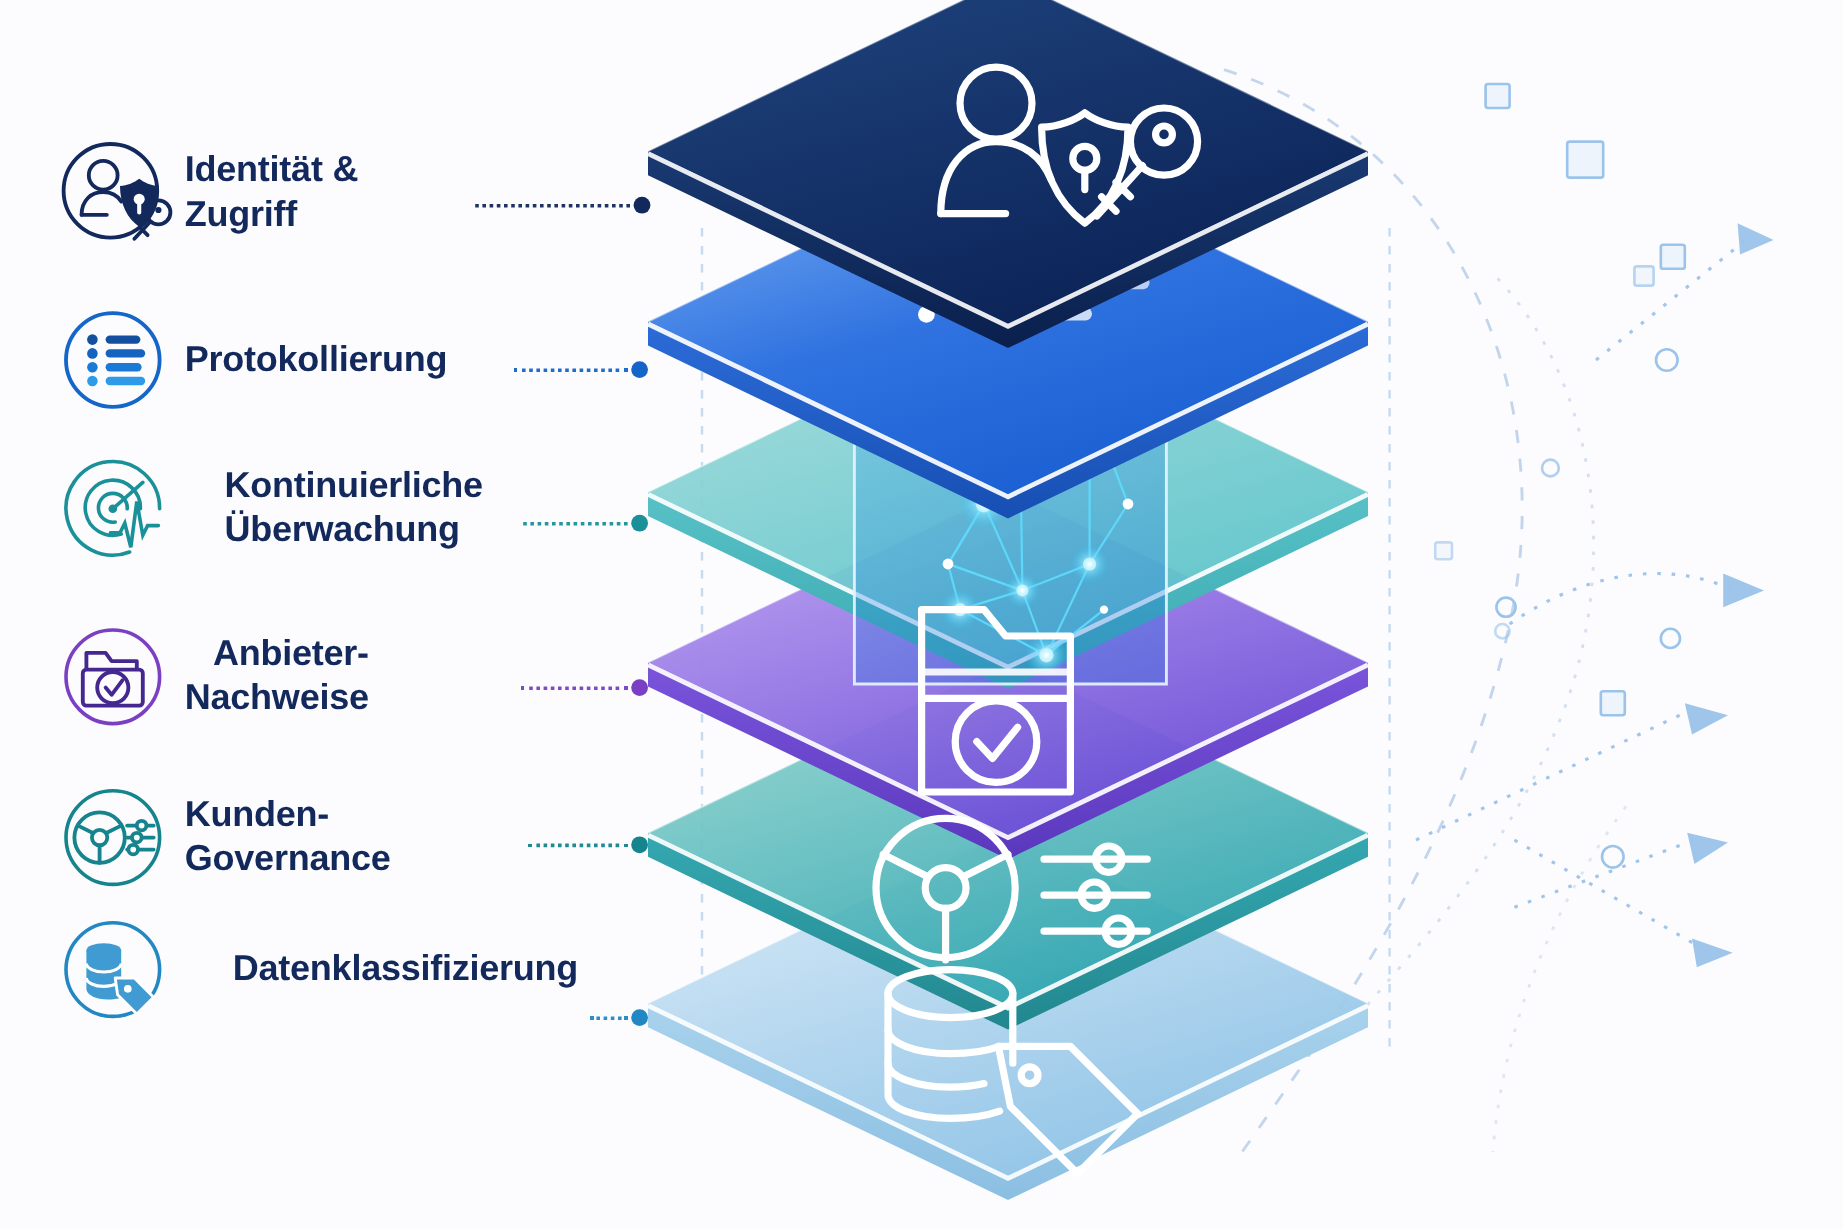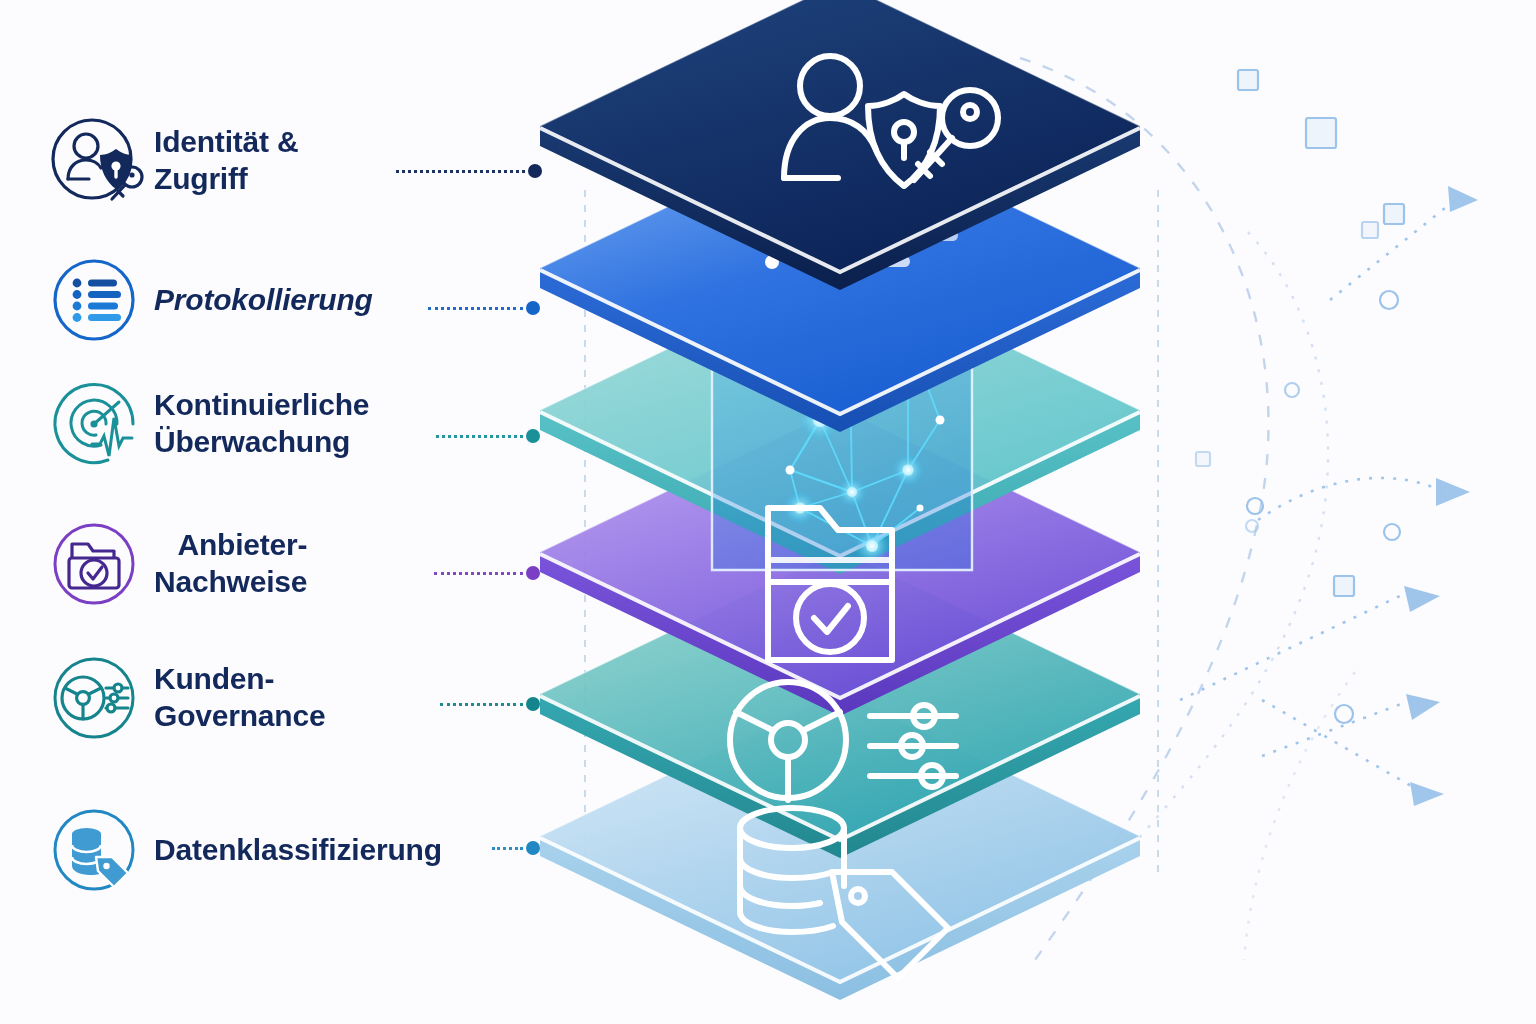--- a/index.html
+++ b/index.html
@@ -339,21 +339,21 @@
         </svg>
       </div>
       <div class="legend-label">Identität &amp;
 Zugriff</div>
     </div>
     <div class="connector" style="left:396px; top:163px; width:146px; color:#13295c;">
       <div class="conn-line"></div>
       <div class="conn-dot"></div>
     </div>
 
-    <div class="legend-row" style="left:48px; top:254px;font-style:italic;">
+    <div class="legend-row" style="left:48px; top:254px;">
       <div class="icon-badge">
         <svg width="92" height="92" viewBox="0 0 92 92">
           <circle cx="46" cy="46" r="39" fill="none" stroke="#1566c9" stroke-width="3.2"></circle>
           <g fill="#14509f">
             <circle cx="29" cy="29" r="4.4"></circle>
               <rect x="40" y="25.5" width="29" height="7" rx="3.5"></rect>
           </g>
           <g fill="#1563c0">
             <circle cx="29" cy="40.5" r="4.4"></circle>
               <rect x="40" y="37" width="33" height="7" rx="3.5"></rect>
@@ -368,21 +368,21 @@
           </g>
         </svg>
       </div>
       <div class="legend-label">Protokollierung</div>
     </div>
     <div class="connector" style="left:428px; top:300px; width:112px; color:#1565c9;">
       <div class="conn-line"></div>
       <div class="conn-dot"></div>
     </div>
 
-    <div class="legend-row" style="left:48px; top:378px;">
+    <div class="legend-row" style="left:48px; top:378px;gap:33px;">
       <div class="icon-badge">
         <svg width="92" height="92" viewBox="0 0 92 92">
           <g fill="none" stroke="#1a9099" stroke-width="3" stroke-linecap="round">
             <path d="M85 46 A39 39 0 1 0 60 82"></path>
             <path d="M69 46 A23 23 0 1 0 53 67"></path>
             <path d="M58 46 A12 12 0 1 0 48 57"></path>
             <circle cx="46" cy="46" r="3.6" fill="#1a9099" stroke="none"></circle>
             <path d="M46 46 L71 24"></path>
             <path d="M44 66 L52 66 L56 58 L61 78 L66 40 L71 68 L75 60 L84 60"></path>
           </g>
@@ -436,21 +436,21 @@
         </svg>
       </div>
       <div class="legend-label">Kunden-
 Governance</div>
     </div>
     <div class="connector" style="left:440px; top:696px; width:100px; color:#15848c;">
       <div class="conn-line"></div>
       <div class="conn-dot"></div>
     </div>
 
-    <div class="legend-row" style="left:48px; top:804px;">
+    <div class="legend-row" style="left:48px; top:762px;gap:40px;">
       <div class="icon-badge">
         <svg width="92" height="92" viewBox="0 0 92 92">
           <circle cx="46" cy="46" r="39" fill="none" stroke="#2288c4" stroke-width="3"></circle>
           <g fill="#3f9bd1">
             <path d="M24 30 L24 62 C24 67 32 71 42 71 C46 71 50 70.5 53 69.5 L53 30 Z"></path>
             <ellipse cx="38.5" cy="30" rx="14.5" ry="6"></ellipse>
           </g>
           <g fill="none" stroke="#ffffff" stroke-width="2.6">
             <path d="M24 41 C24 45 31 48 38.5 48 C46 48 53 45 53 41"></path>
             <path d="M24 53 C24 57 31 60 38.5 60 C43 60 47 59 50 57.5"></path>

